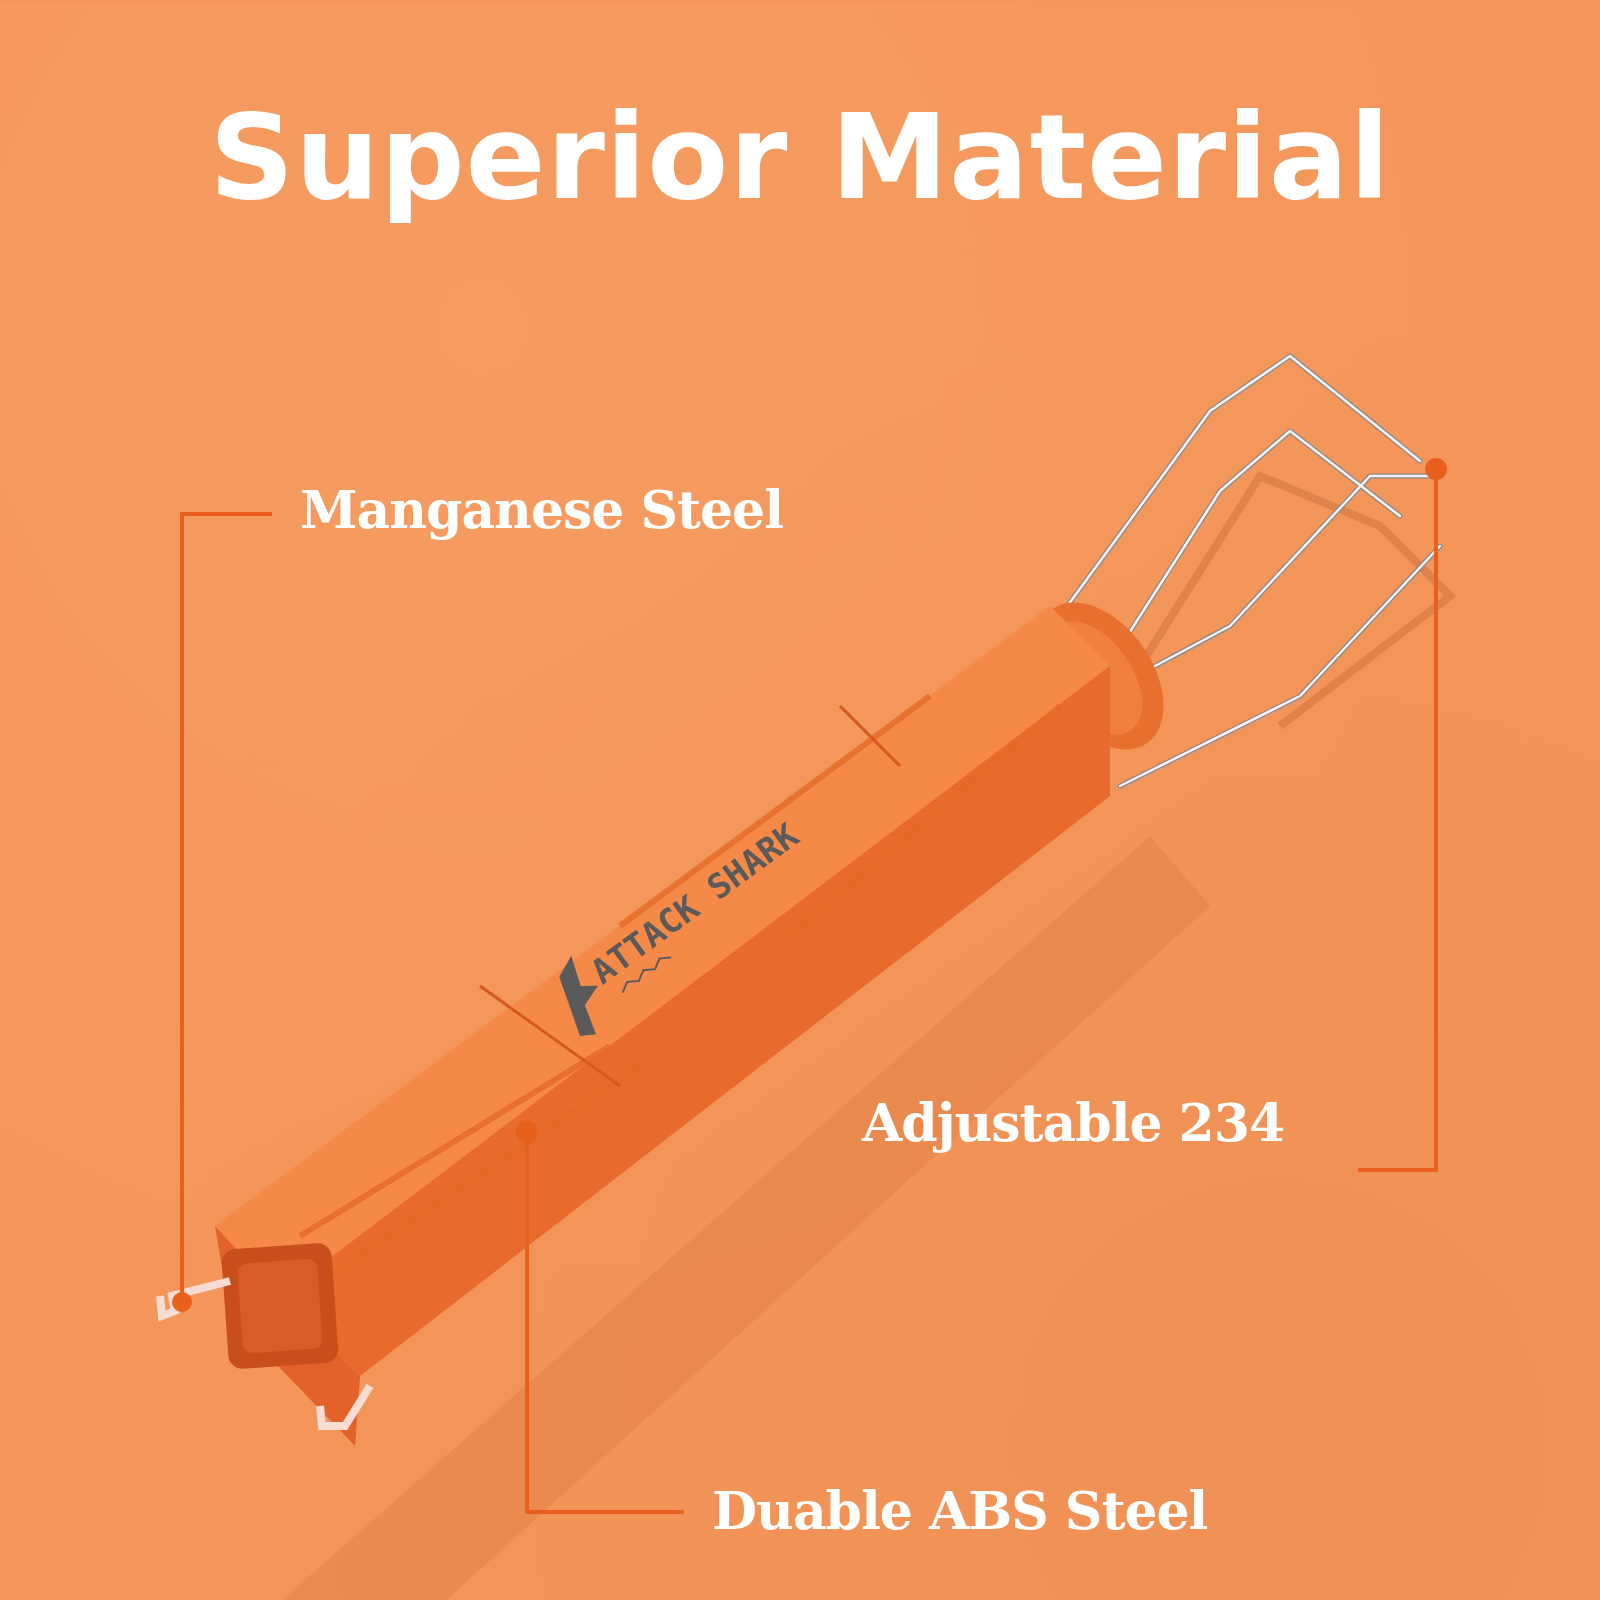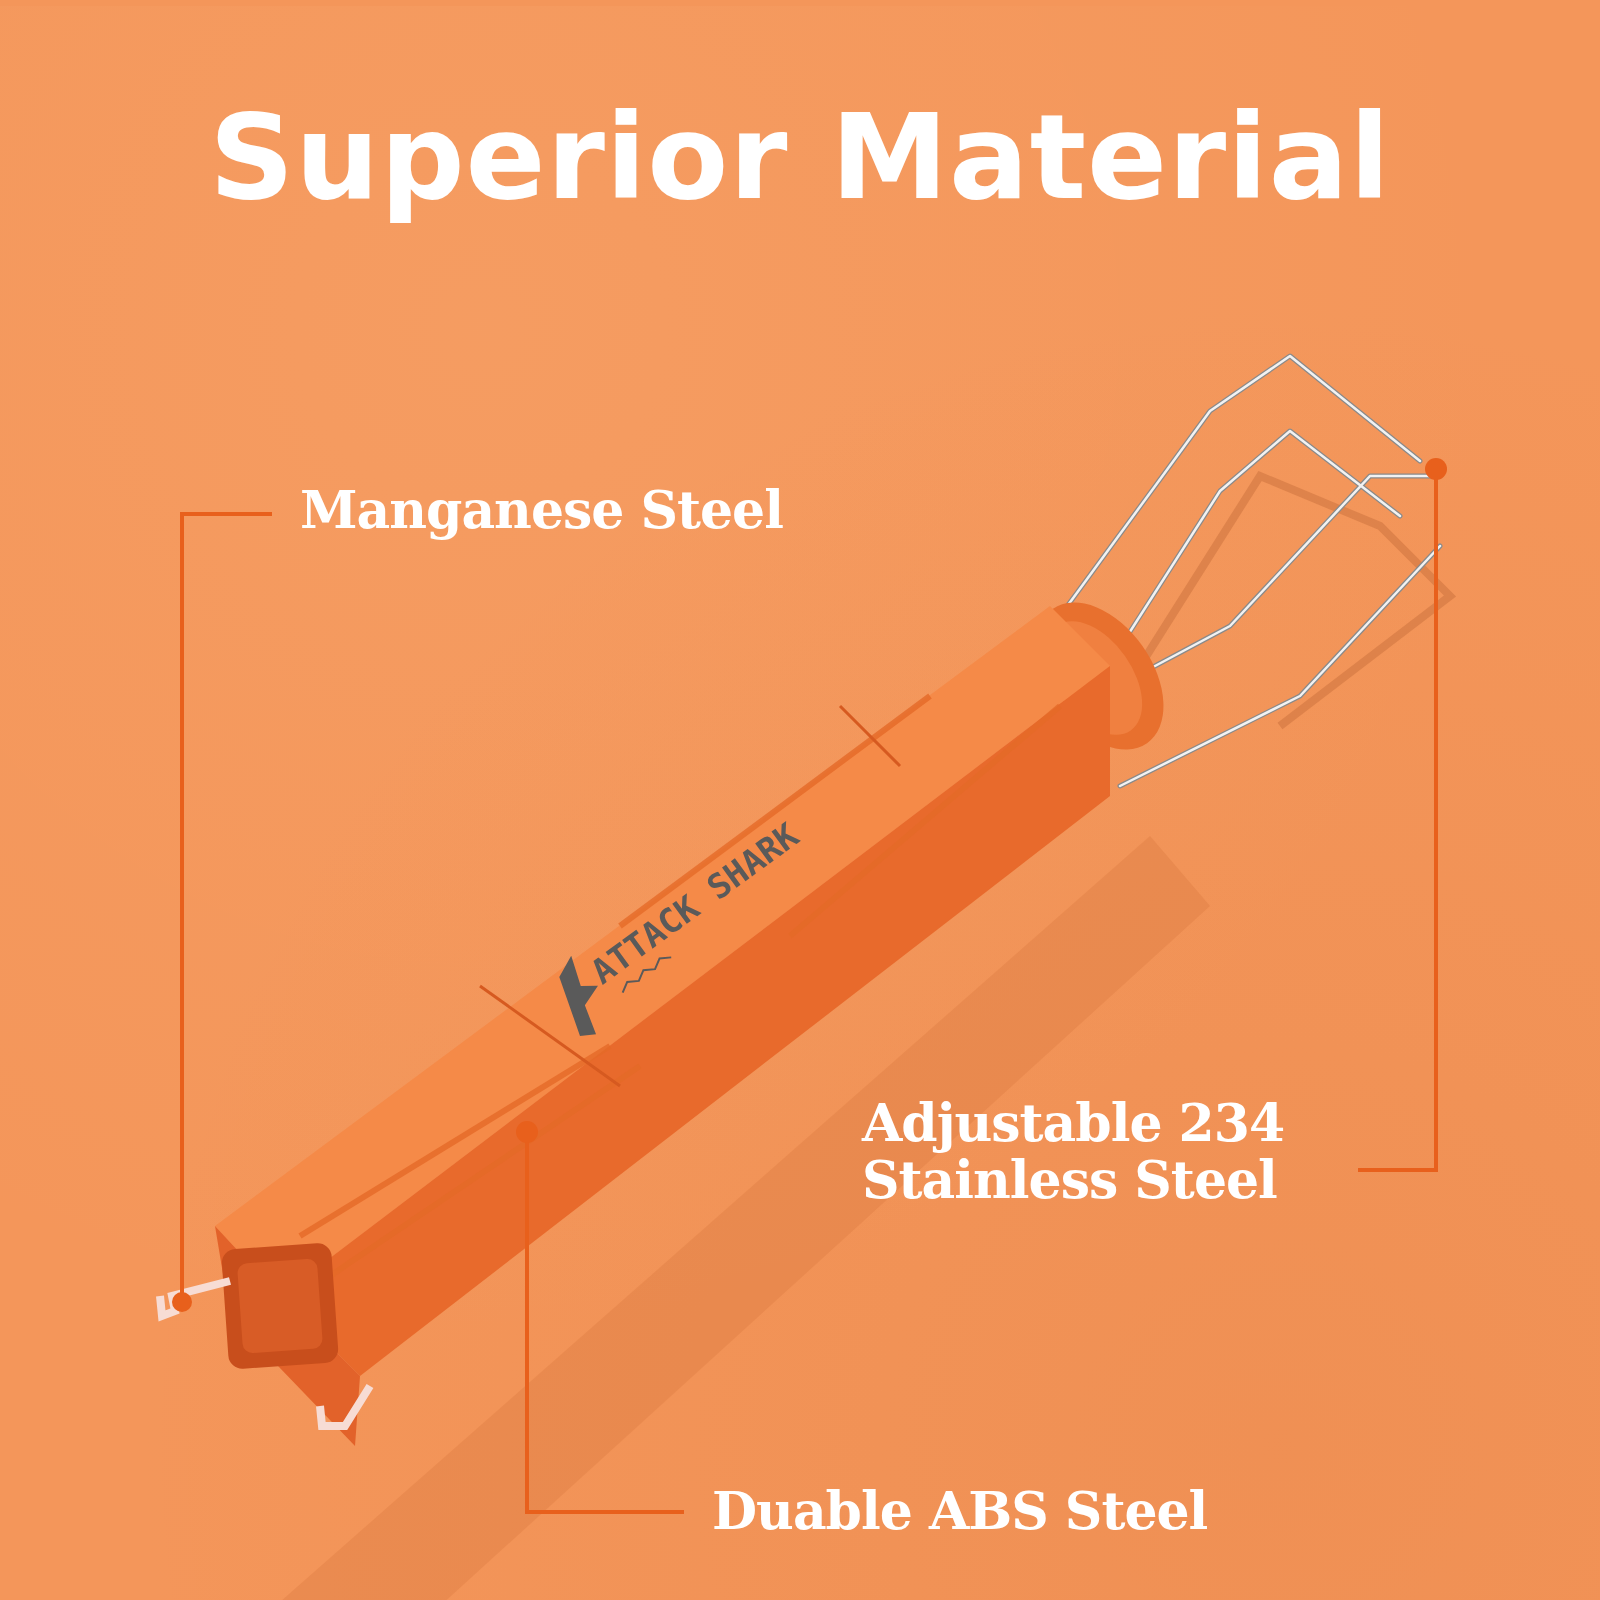--- a/index.html
+++ b/index.html
@@ -87,17 +87,16 @@
     <g fill="#e8601c">
       <circle cx="182" cy="1296" r="10"></circle>
       <circle cx="1436" cy="463" r="11"></circle>
       <circle cx="527" cy="1126" r="11"></circle>
     </g>
   </svg>
 
   <div class="label lbl-mn">Manganese Steel</div>
   <div class="label lbl-ss">
     <div>Adjustable 234</div>
-    <div>Stainless Steel</div>
   </div>
   <div class="label lbl-abs">Duable ABS Steel</div>
 
 </div>
 
 </body></html>

